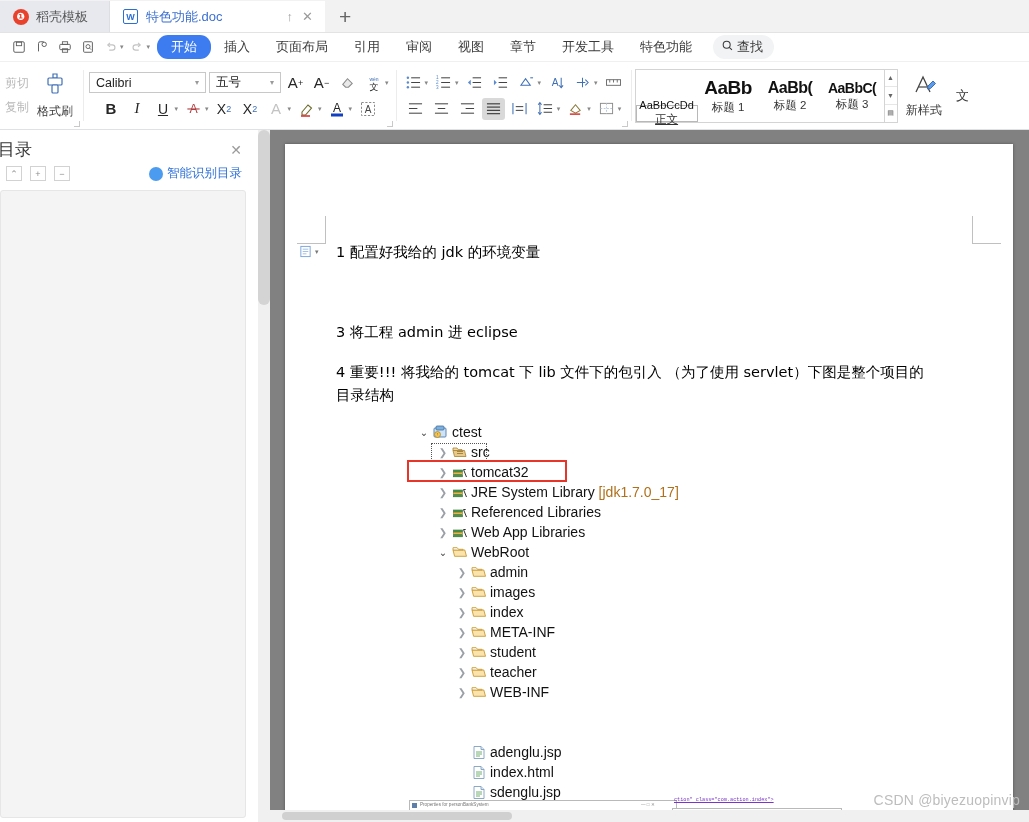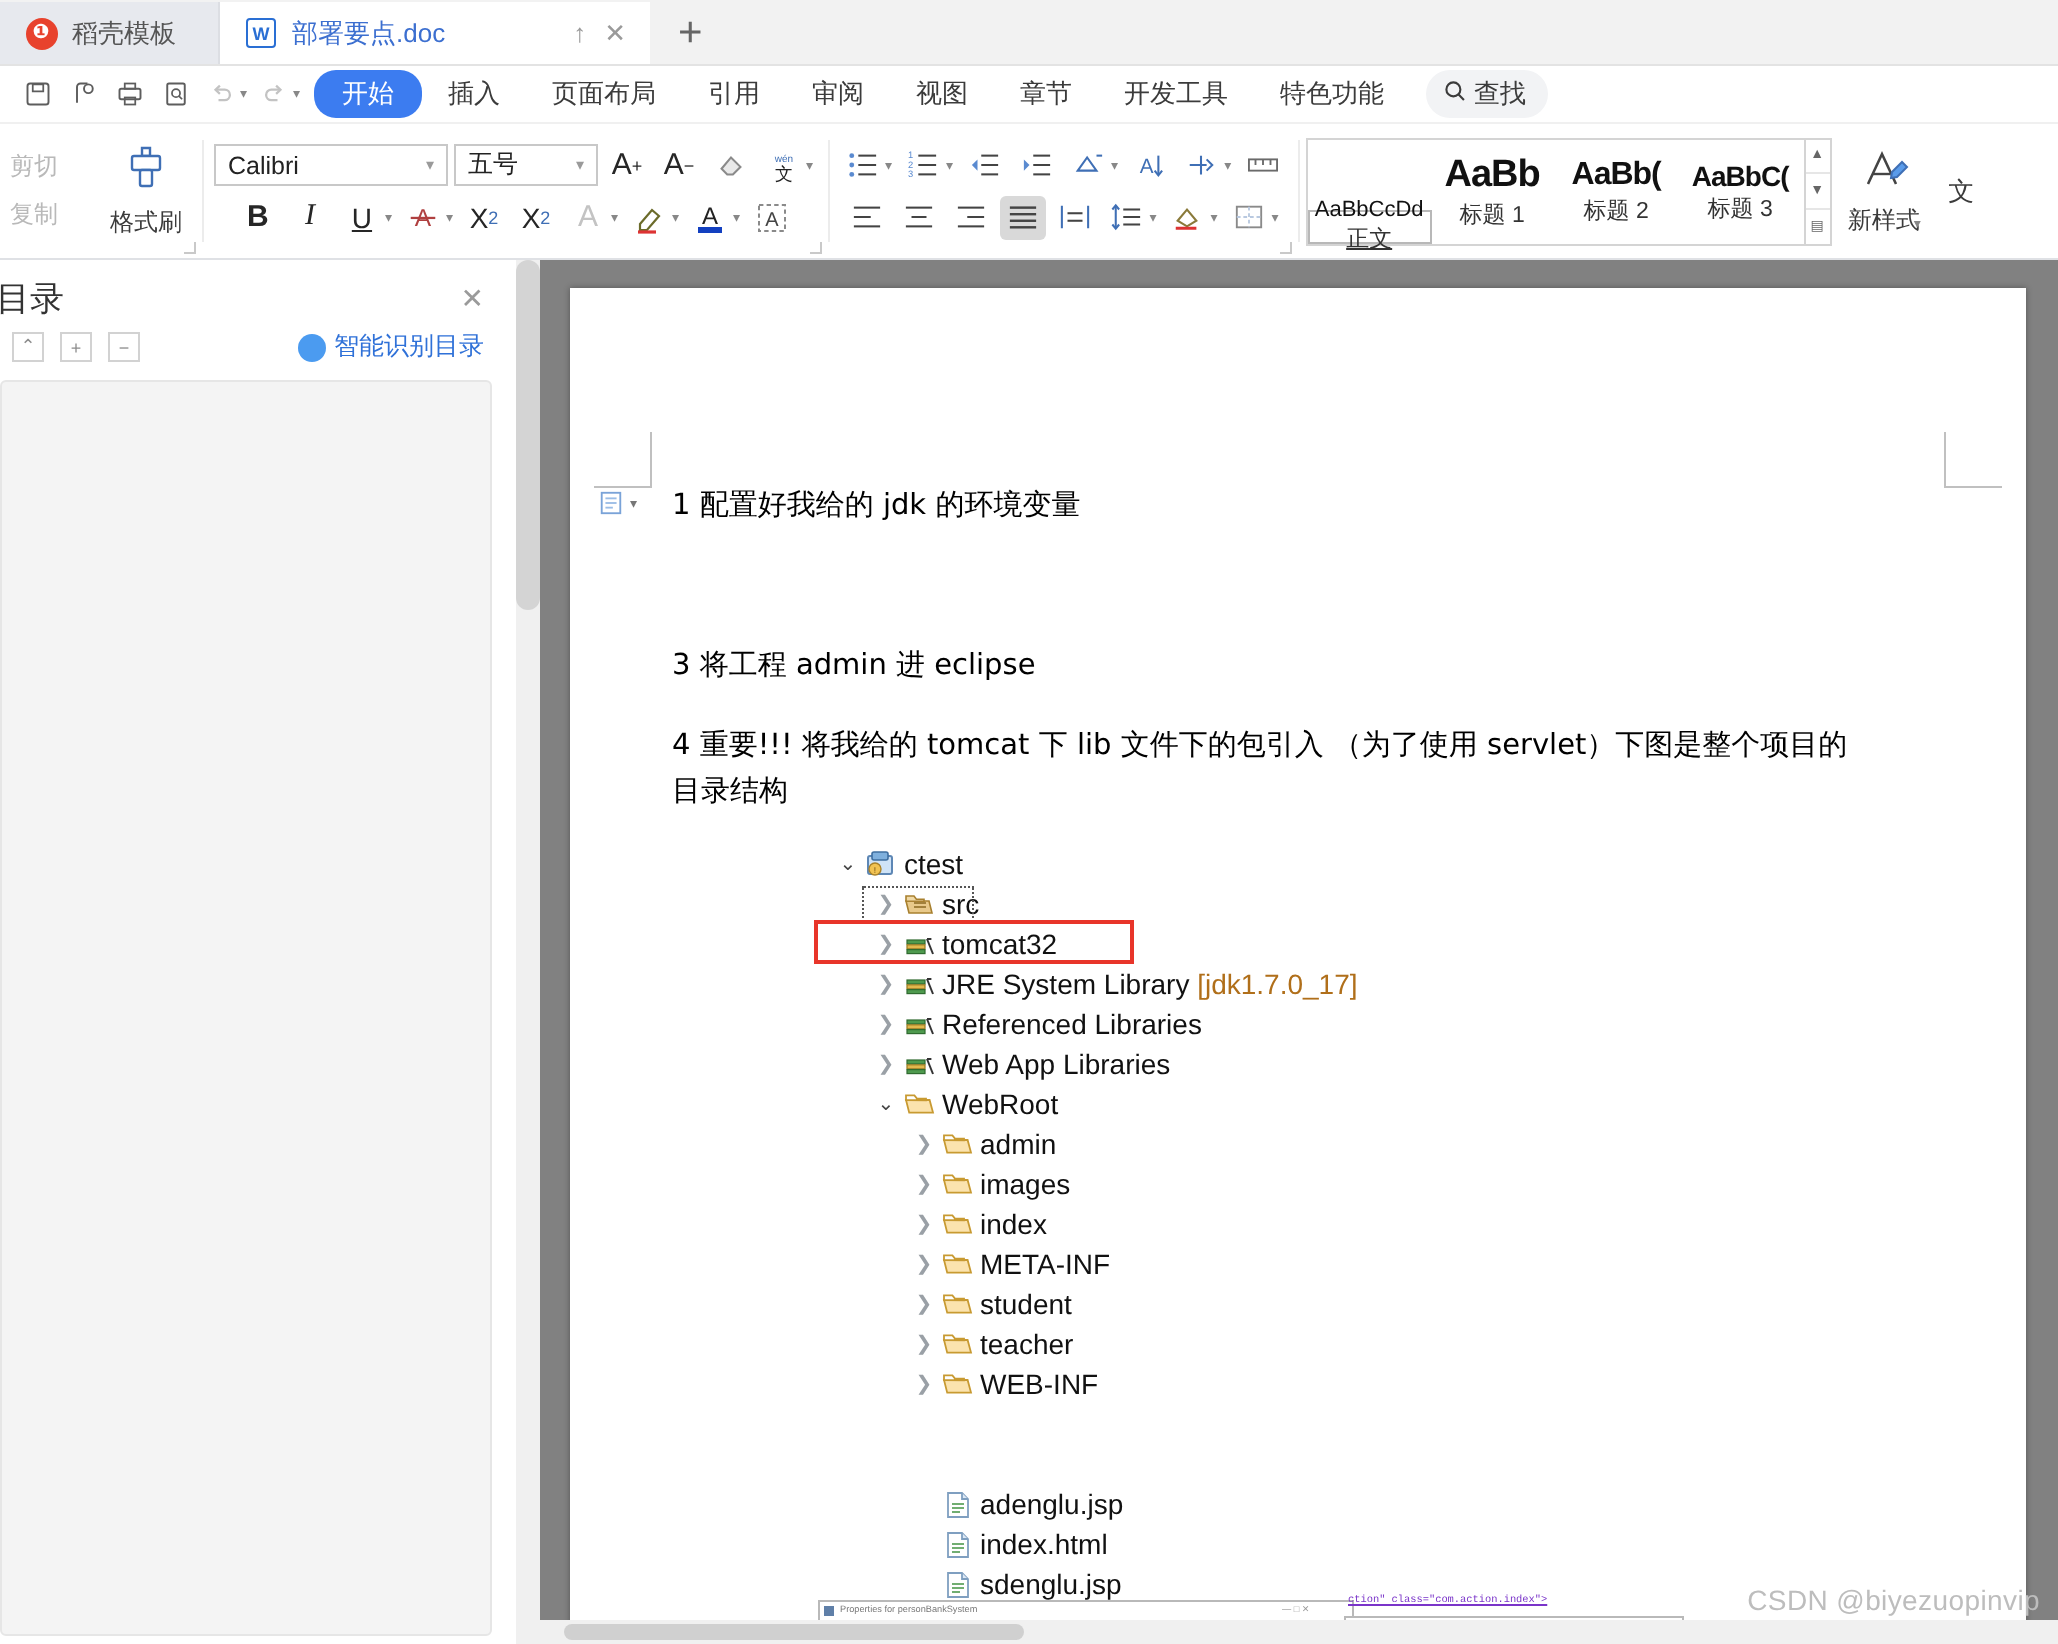--- a/index.html
+++ b/index.html
@@ -224,21 +224,21 @@
   <div class="tab inactive">
     <span class="tab-ico">
       <span class="daoke-ico">❶</span>
     </span>
     <span class="tab-title">稻壳模板</span>
   </div>
   <div class="tab active">
     <span class="tab-ico">
       <span class="wps-ico">W</span>
     </span>
-    <span class="tab-title">部署要点.doc</span>
+    <span class="tab-title">特色功能.doc</span>
     <span class="tab-actions">
       <span class="tab-act">↑</span>
       <span class="tab-act">✕</span>
     </span>
   </div>
   <div class="newtab">+</div>
 </div>
 
 <div class="menurow">
   <div class="qat">
@@ -300,21 +300,21 @@
           <circle cx="7" cy="7" r="4.3" fill="none" stroke="#3b3b3b" stroke-width="1.3"></circle>
           <line x1="10.2" y1="10.2" x2="13.5" y2="13.5" stroke="#3b3b3b" stroke-width="1.3"></line>
         </svg>
     </span>
     <span>查找</span>
   </div>
 </div>
 
 <div class="ribbon">
 
-  <div class="grp" style="padding-left:2px;gap:18px;">
+  <div class="grp" style="padding-left:2px;">
     <div class="clip-left">
       <div class="clip-lbl">剪切</div>
       <div class="clip-lbl">复制</div>
     </div>
     <div class="fmt-brush">
       <span>
         <svg width="26" height="28" viewBox="0 0 26 28">
           <path d="M11 3h4v4h-4z" fill="none" stroke="#3f6fb5" stroke-width="1.2"></path>
           <rect x="6" y="7" width="14" height="7" rx="1" fill="#fff" stroke="#3f6fb5" stroke-width="1.2"></rect>
           <rect x="10" y="14" width="6" height="8" rx="1" fill="#fff" stroke="#3f6fb5" stroke-width="1.2"></rect>

